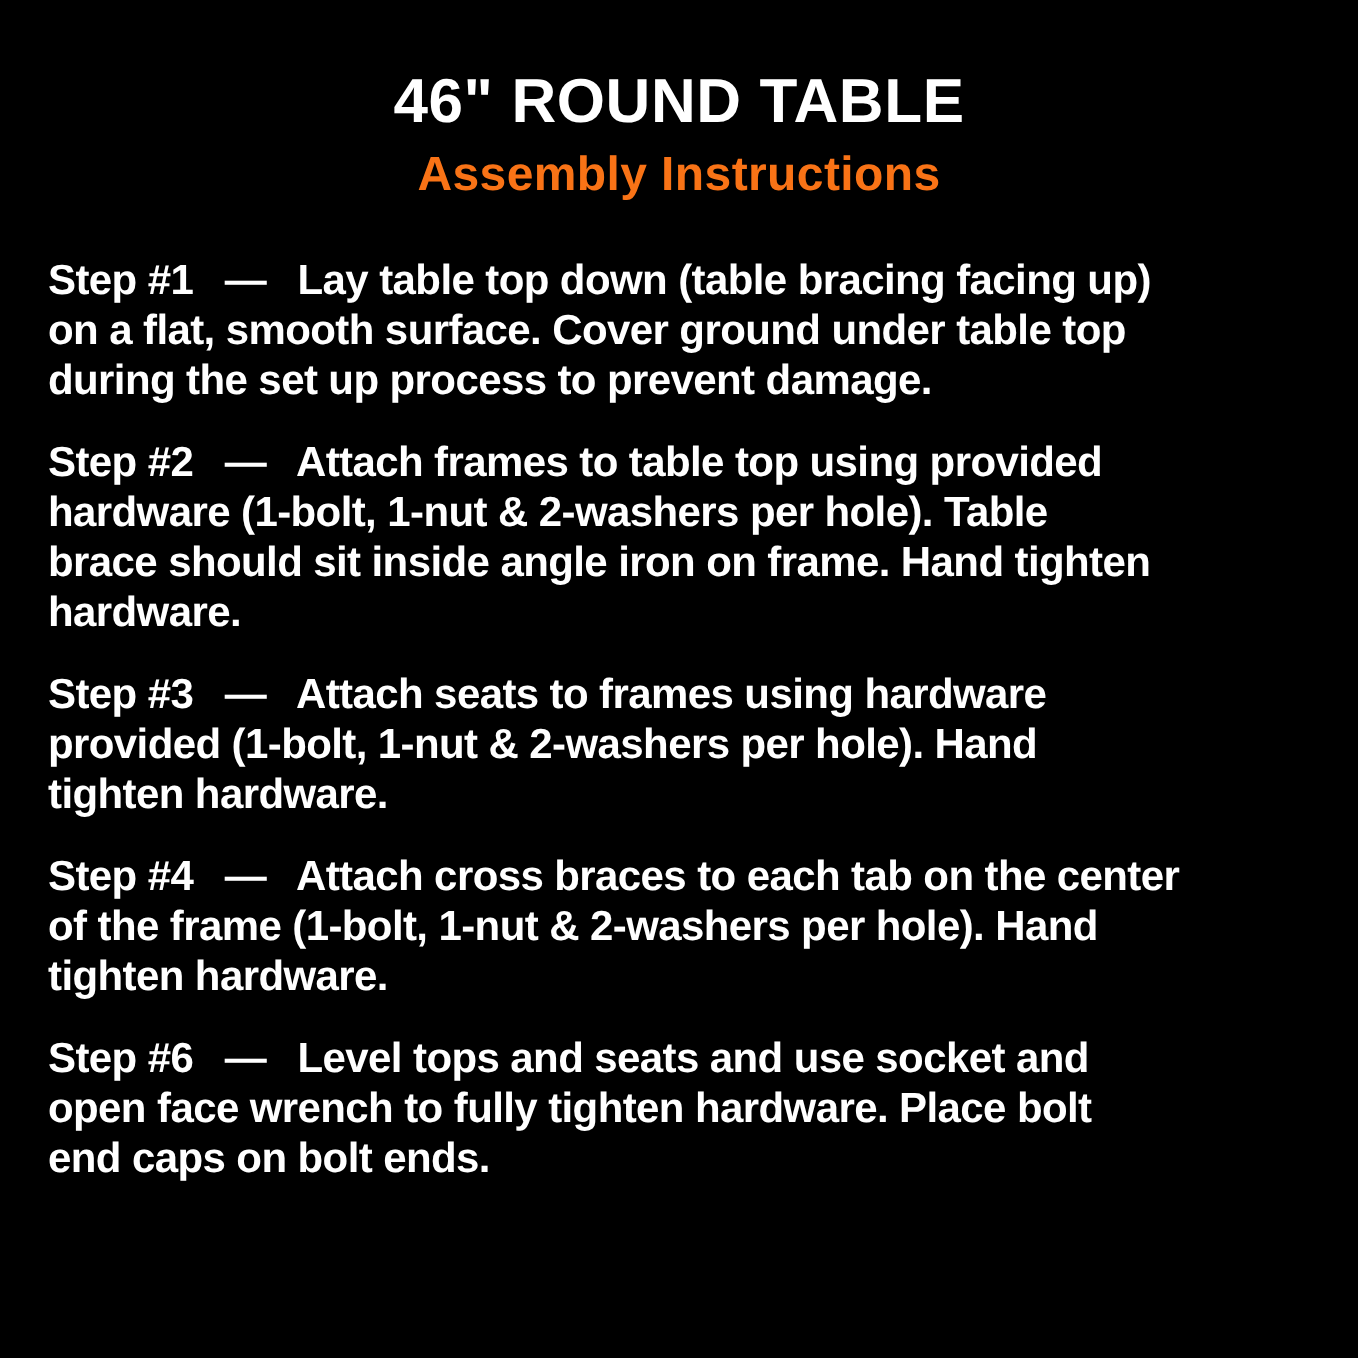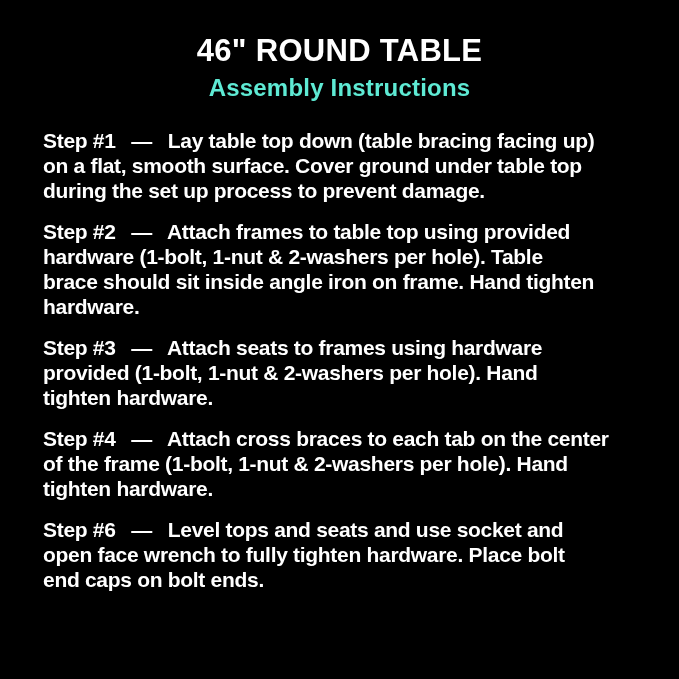--- a/index.html
+++ b/index.html
@@ -32,25 +32,25 @@
     font-weight: 700;
     letter-spacing: 0.3px;
     color: #ffffff;
   }
   h2.page-subtitle {
     margin: 6px 0 0 0;
     font-size: 24px;
     line-height: 28px;
     font-weight: 700;
     letter-spacing: 0.2px;
-    color: #5eead4;
+    color: #f97316;
   }
   main.instructions {
     margin-top: 26px;
-    padding-left: 43px;
+    padding-left: 24px;
     padding-right: 24px;
   }
   p.step {
     margin: 0 0 16px 0;
     font-size: 21px;
     line-height: 25px;
     font-weight: 700;
     letter-spacing: -0.3px;
     color: #ffffff;
     white-space: pre-line;

